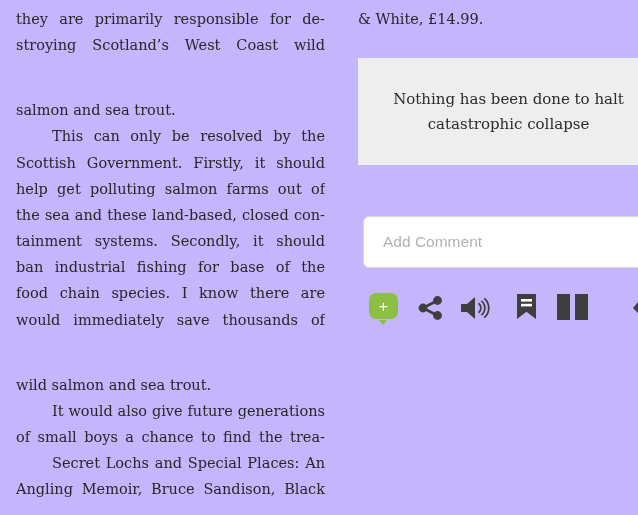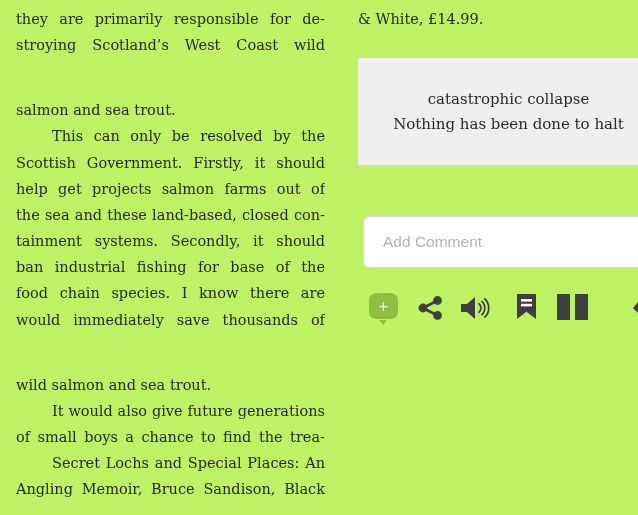--- a/index.html
+++ b/index.html
@@ -1,20 +1,20 @@
 <!DOCTYPE html>
 <html><head>
 <meta charset="utf-8">
 <style>
   html, body { margin: 0; padding: 0; }
   .page {
     position: relative;
     width: 638px;
     height: 515px;
-    background: #bef264;
+    background: #c4b5fd;
     overflow: hidden;
     font-family: "DejaVu Serif", serif;
   }
 
   
   .left-col {
     position: absolute;
     left: 16px;
     top: 6px;
     width: 309px;
@@ -135,38 +135,38 @@
 <body>
 
 <div class="page">
 
   <div class="left-col" style="color: rgb(40, 40, 40);">
       <div class="line">they are primarily responsible for de-</div>
       <div class="line">stroying Scotland’s West Coast wild</div>
       <div class="line last">salmon and sea trout.</div>
       <div class="line indent">This can only be resolved by the</div>
       <div class="line">Scottish Government. Firstly, it should</div>
-      <div class="line">help get projects salmon farms out of</div>
+      <div class="line">help get polluting salmon farms out of</div>
       <div class="line">the sea and these land-based, closed con-</div>
       <div class="line">tainment systems. Secondly, it should</div>
       <div class="line">ban industrial fishing for base of the</div>
       <div class="line">food chain species. I know there are</div>
       <div class="line">would immediately save thousands of</div>
       <div class="line last">wild salmon and sea trout.</div>
       <div class="line indent">It would also give future generations</div>
       <div class="line">of small boys a chance to find the trea-</div>
       <div class="line indent">Secret Lochs and Special Places: An</div>
       <div class="line">Angling Memoir, Bruce Sandison, Black</div>
     </div>
 
   <div class="book-ref">&amp; White, £14.99.</div>
 
   <div class="quote-box" style="background: rgb(238, 238, 238);">
+    <div>Nothing has been done to halt</div>
     <div>catastrophic collapse</div>
-    <div>Nothing has been done to halt</div>
   </div>
 
   <input class="comment-input" type="text" placeholder="Add Comment" style="">
 
   <div class="toolbar" style="color: rgb(62, 62, 62);">
 
     <button class="add-btn" style="background: rgb(140, 192, 66);">
       <span class="plus">+</span>
     </button>
     <div class="add-btn-tail" style="border-top-color: rgb(140, 192, 66);"></div>

